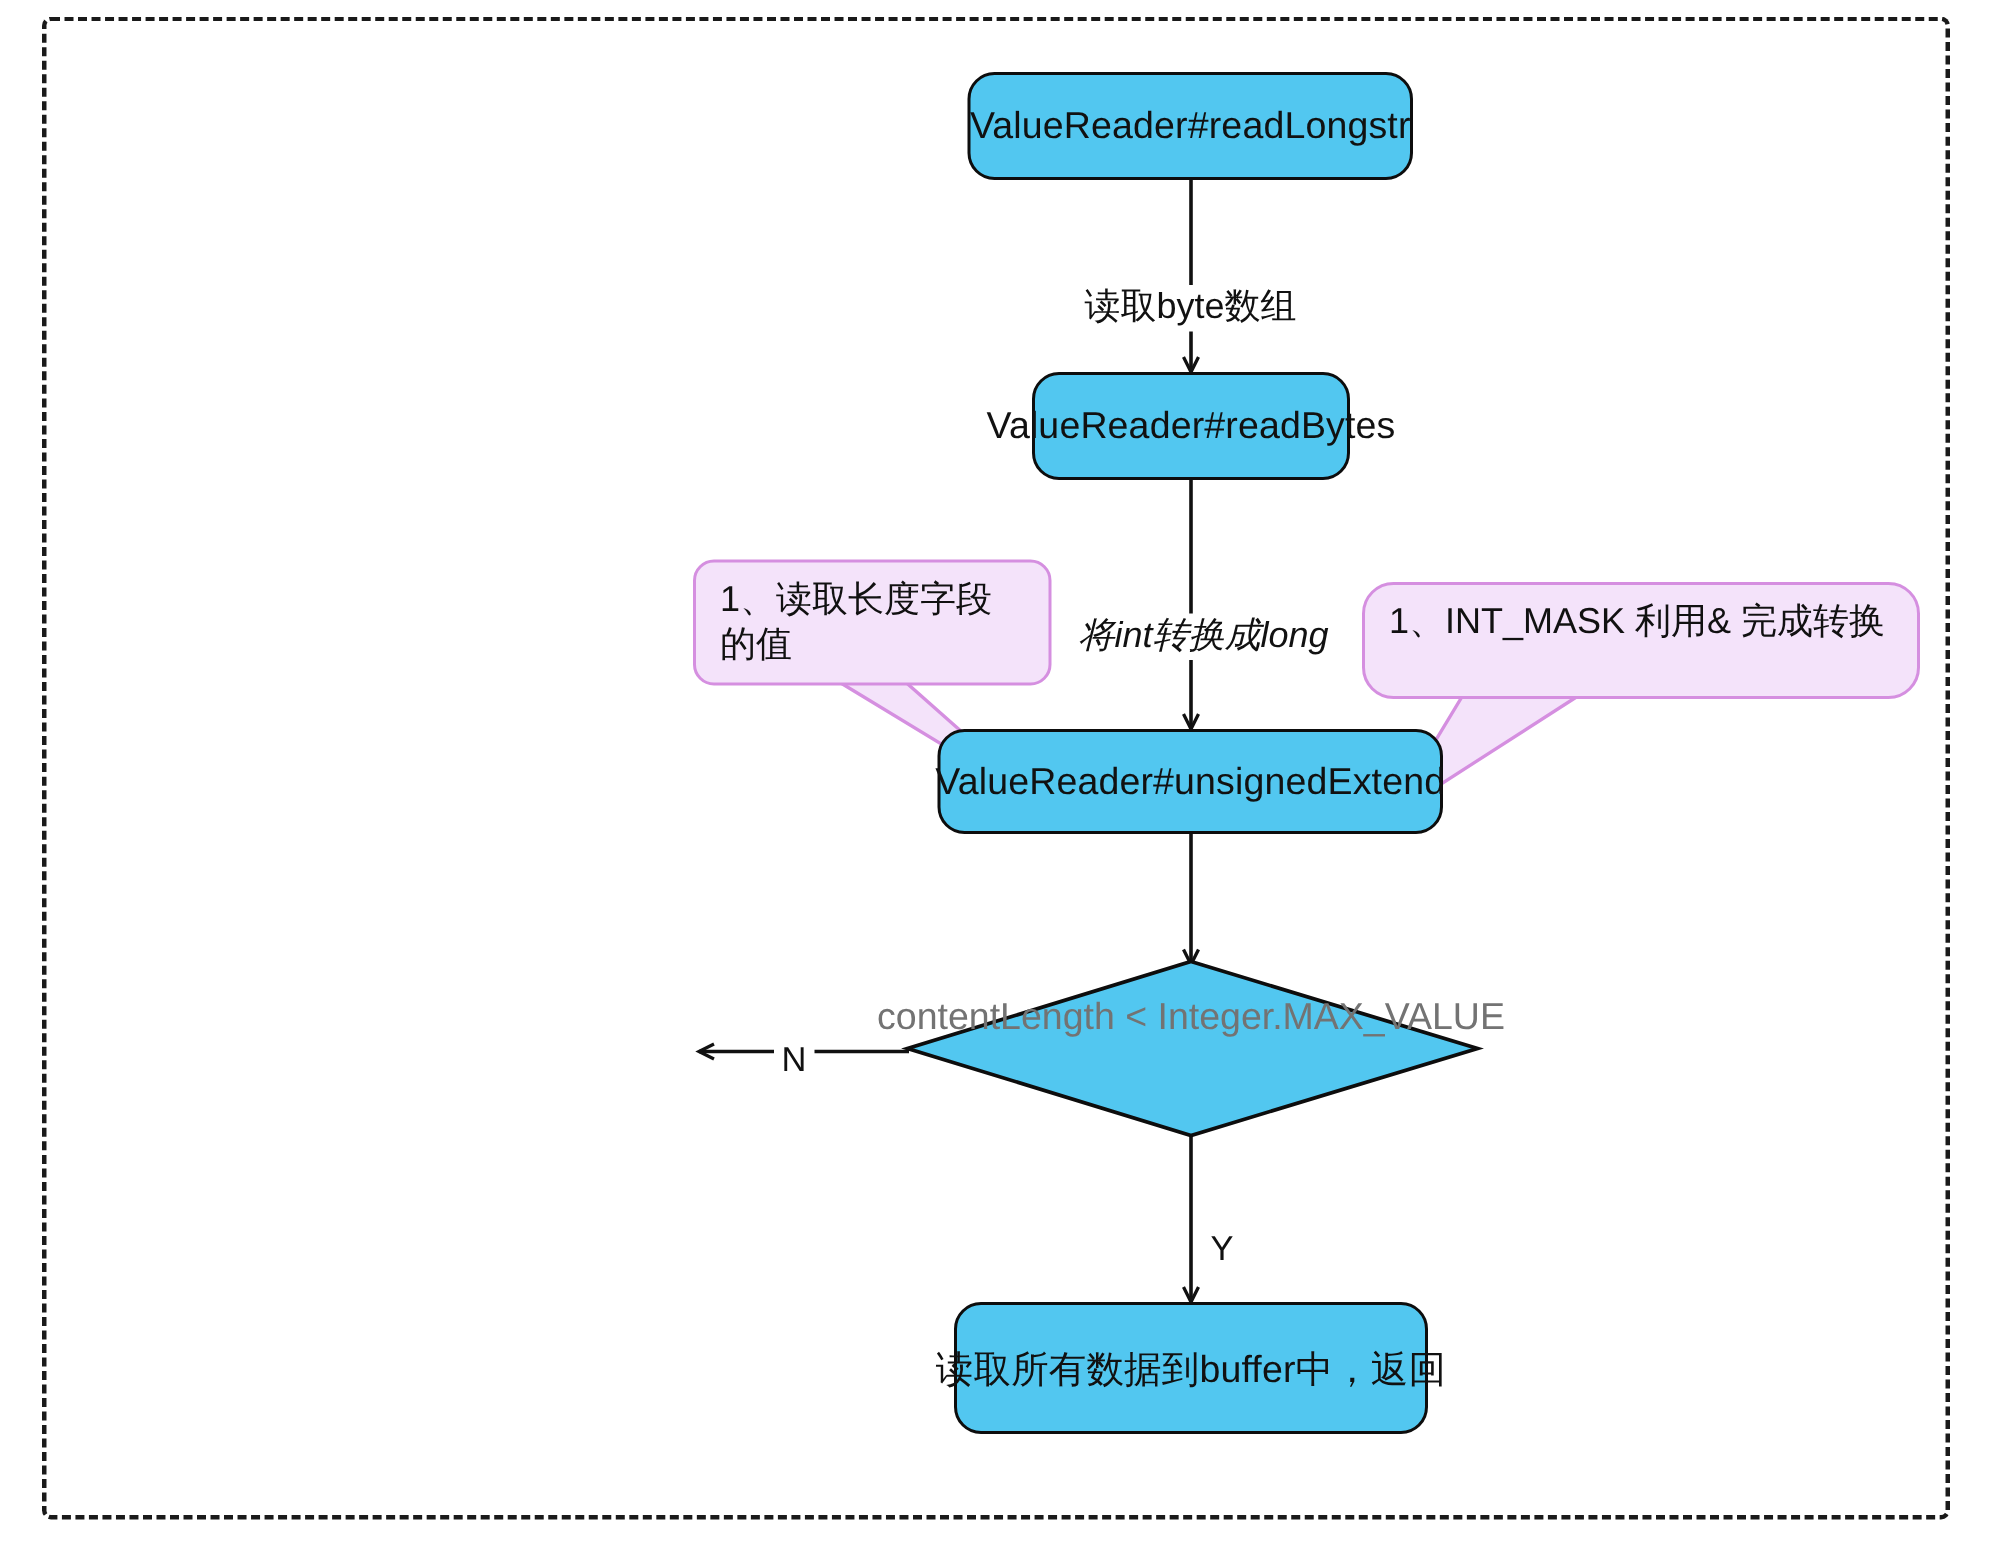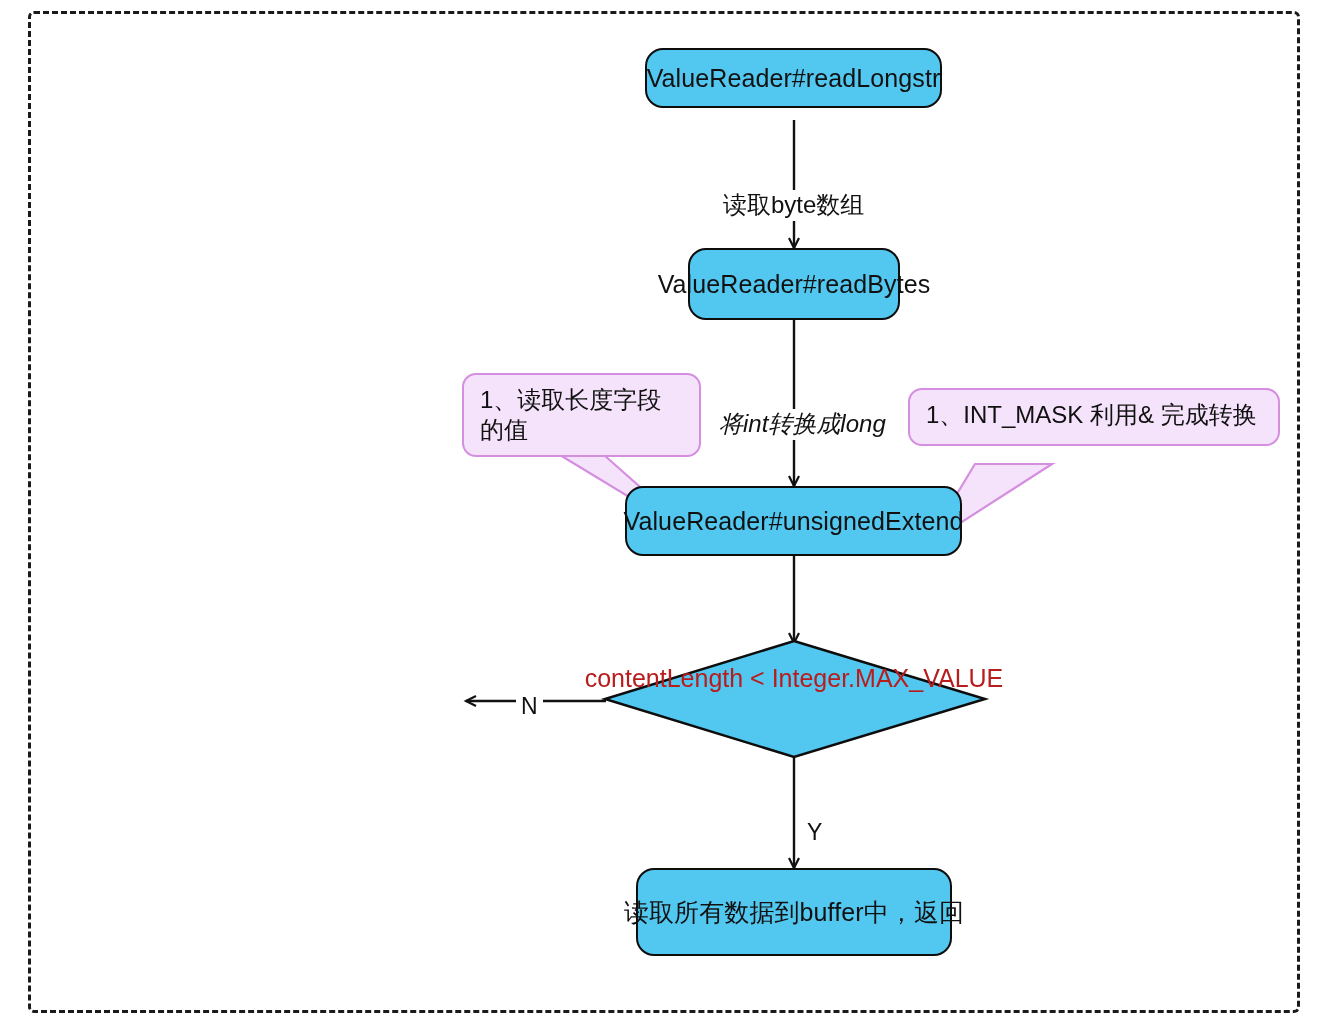--- a/index.html
+++ b/index.html
@@ -49,21 +49,21 @@
     justify-content: center;
     color: #111111;
     font-size: 25px;
     letter-spacing: 0.1px;
     white-space: nowrap;
   }
   .diamond-label {
     position: absolute;
     white-space: nowrap;
     font-size: 25px;
-    color: #b91c1c;
+    color: #737373;
     text-align: center;
   }
   
   .note {
     position: absolute;
     background: #F4E3FA;
     border: 2.5px solid #D58FE0;
     border-radius: 14px;
     box-sizing: border-box;
     color: #111111;
@@ -126,21 +126,21 @@
 
     <g>
       <polygon points="560,455 700,540 604,455" fill="#F4E3FA" stroke="#D58FE0" stroke-width="2.2"></polygon>
     </g>
 
     <g>
       <polygon points="1052,464 926,545 975,464" fill="#F4E3FA" stroke="#D58FE0" stroke-width="2.2"></polygon>
     </g>
   </svg>
 
-  <div class="node" style="left:645px; top:48px; width:297px; height:60px;">
+  <div class="node" style="left:645px; top:48px; width:297px; height:72px;">
     <span>ValueReader#readLongstr</span>
   </div>
 
   <div class="node" style="left:688px; top:248px; width:212px; height:72px;">
     <span>ValueReader#readBytes</span>
   </div>
 
   <div class="node" style="left:625px; top:486px; width:337px; height:70px;">
     <span>ValueReader#unsignedExtend</span>
   </div>
@@ -167,17 +167,17 @@
   </div>
 
   <div class="edge-label small" style="left:802px; top:795px;">
     <span>Y</span>
   </div>
 
   <div class="note" style="left:462px; top:373px; width:239px; height:84px;">
     <span>1、读取长度字段的值</span>
   </div>
 
-  <div class="note" style="left:908px; top:388px; width:372px; height:58px;">
+  <div class="note" style="left:908px; top:388px; width:372px; height:78px;border-radius:21px;">
     <span>1、INT_MASK 利用&amp; 完成转换</span>
   </div>
 
 </div>
 
 </body></html>

